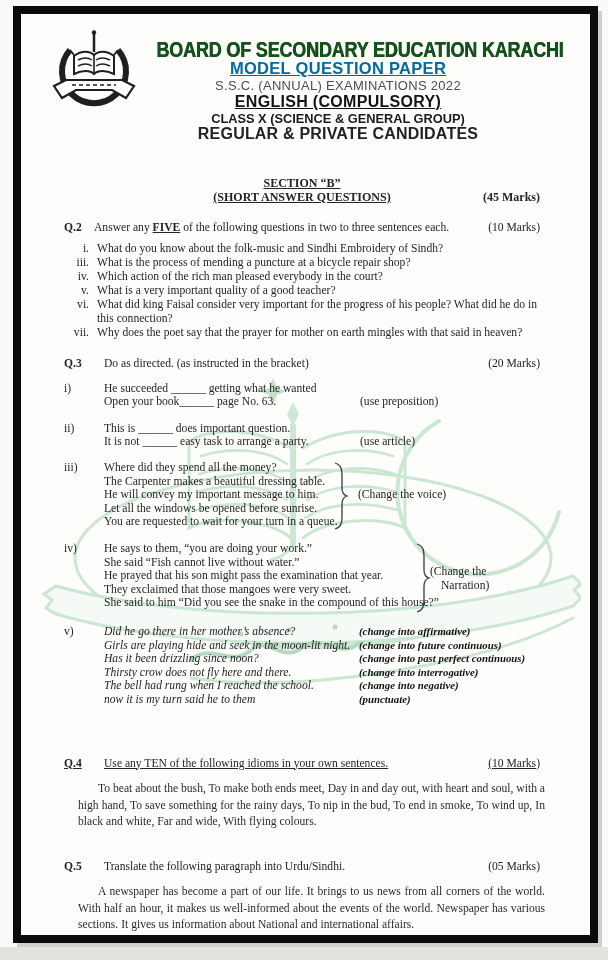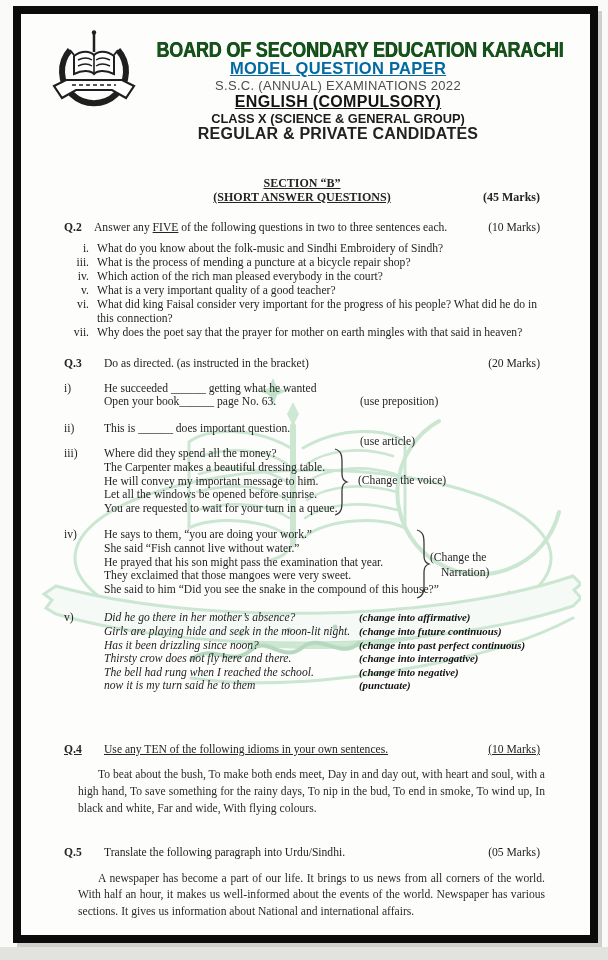--- a/index.html
+++ b/index.html
@@ -34,21 +34,21 @@
   .section-h { position:relative; text-align:center; margin-top:12px; font-weight:bold; font-size:12px; line-height:14px; }
   .section-h .u { text-decoration:underline; }
   .sec-marks { position:absolute; right:0; bottom:0; font-weight:bold; }
 
   
   .qrow { display:flex; align-items:center; }
   .qnum { font-weight:bold; flex:none; }
   .qnum.w30 { width:30px; } .qnum.w40 { width:40px; }
   .qtext { flex:1; }
   .marks { flex:none; width:80px; text-align:right; }
-  .kw { font-weight:normal; text-decoration:underline; }
+  .kw { font-weight:bold; text-decoration:underline; }
 
   
   .q2list { margin-top:8px; }
   .item { display:flex; margin-bottom:.6px; }
   .inum { flex:none; width:33px; text-align:right; padding-right:8px; }
   .itext { flex:1; }
 
   
   .part { position:relative; display:flex; }
   .pnum { flex:none; width:40px; }
@@ -186,20 +186,21 @@
             <div>He succeeded ______ getting what he wanted</div>
             <div>Open your book______ page No. 63.</div>
           </div>
           <span class="pinstr">(use preposition)</span>
         </div>
 
         <div class="part pii mt13">
           <span class="pnum">ii)</span>
           <div class="plines">
             <div>This is ______ does important question.</div>
+            <div>It is not ______ easy task to arrange a party.</div>
           </div>
           <span class="pinstr">(use article)</span>
         </div>
 
         <div class="part piii mt12">
           <span class="pnum">iii)</span>
           <div class="plines">
             <div>Where did they spend all the money?</div>
             <div>The Carpenter makes a beautiful dressing table.</div>
             <div>He will convey my important message to him.</div>

